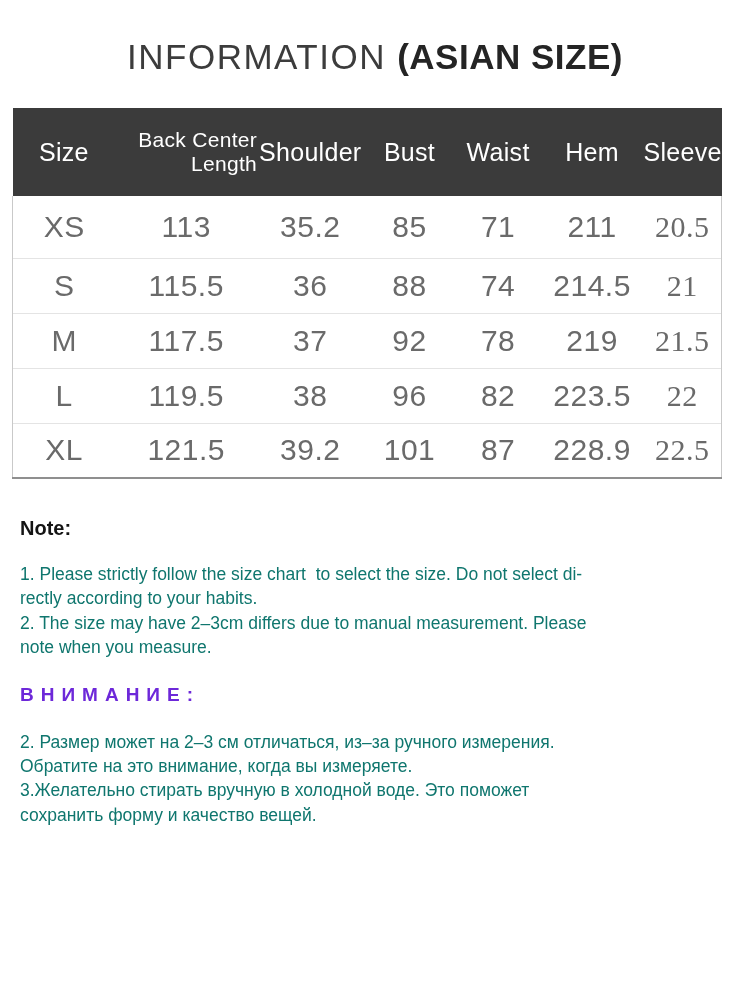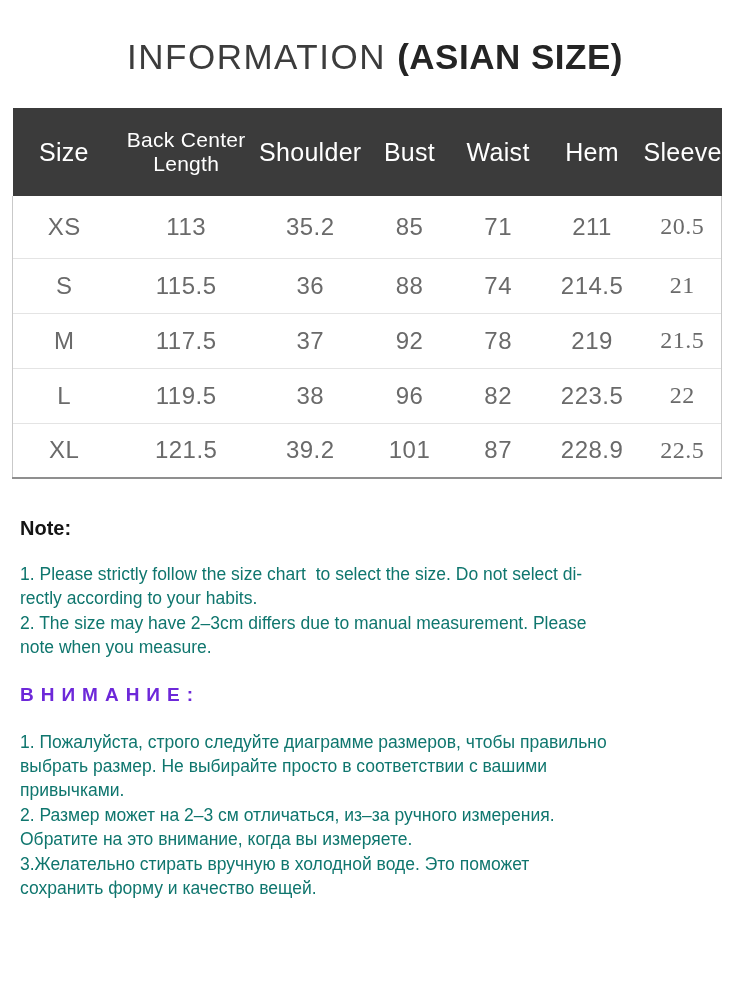--- a/index.html
+++ b/index.html
@@ -28,26 +28,26 @@
     border-collapse: collapse; table-layout: fixed;
   }
   .size-table thead th {
     background: #3b3b3b; color: #ffffff;
     height: 88px; padding: 0;
     font-size: 25px; font-weight: 500;
     text-align: center; vertical-align: middle;
     letter-spacing: 0.3px;
   }
   .size-table thead th.two-line {
-    font-size: 21px; line-height: 1.12; white-space: pre-line;
+    font-size: 21px; line-height: 1.12; white-space: pre-line; text-align: right;
   }
   .size-table tbody td {
     height: 55px; padding: 0;
     text-align: center; vertical-align: middle;
-    font-size: 24px; font-weight: 400; color: #6a6a6a;
+    font-size: 30px; font-weight: 400; color: #6a6a6a;
     letter-spacing: 0.5px;
     border-top: 1px solid #e4e4e4;
     background: #ffffff;
   }
   .size-table tbody tr:first-child td { border-top: none; height: 62px; }
   .size-table tbody td:first-child { border-left: 1px solid #c9c9c9; }
   .size-table tbody td:last-child  { border-right: 1px solid #c9c9c9; font-family: Liberation Serif, serif; }
   .size-table tbody tr:last-child td { border-bottom: 2px solid #8f8f8f; }
 
   
@@ -149,22 +149,19 @@
   <div class="notes">
     <h2 class="note-heading-en">Note:</h2>
     <p class="note-item">1. Please strictly follow the size chart  to select the size. Do not select di-
 rectly according to your habits.</p>
     <p class="note-item">2. The size may have 2–3cm differs due to manual measurement. Please
 note when you measure.</p>
   </div>
 
   <div class="notes">
     <h2 class="note-heading-ru">ВНИМАНИЕ:</h2>
-    <p class="note-item">1. Пожалуйста, строго следуйте диаграмме размеров, чтобы правильно
-выбрать размер. Не выбирайте просто в соответствии с вашими
-привычками.</p>
     <p class="note-item">2. Размер может на 2–3 см отличаться, из–за ручного измерения.
 Обратите на это внимание, когда вы измеряете.</p>
     <p class="note-item">3.Желательно стирать вручную в холодной воде. Это поможет
 сохранить форму и качество вещей.</p>
   </div>
 
 </div>
 
 </body></html>

